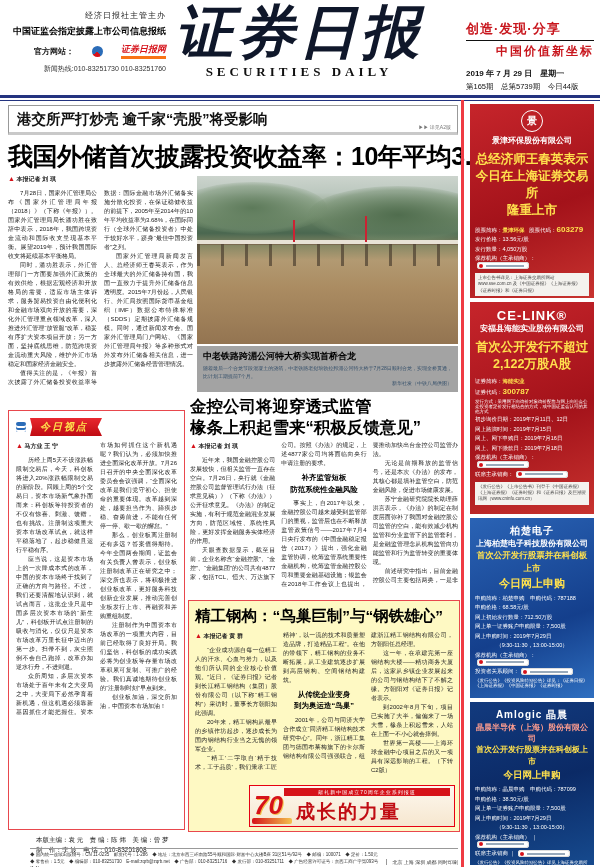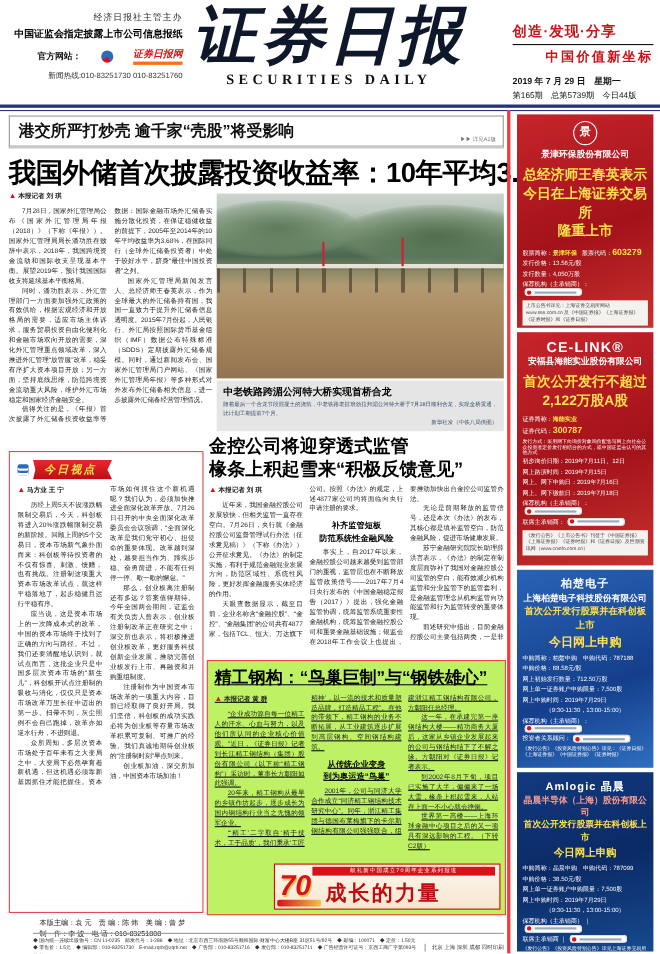--- a/index.html
+++ b/index.html
@@ -57,21 +57,21 @@
     background:radial-gradient(ellipse at center,#5d7a5a 0%,#77927288 60%,transparent 75%); }
   .photo .hill2 { position:absolute; right:-30px; top:10px; width:180px; height:58px; border-radius:50%;
     background:radial-gradient(ellipse at center,#506d4e 0%,#6f8a6a88 60%,transparent 75%); }
   .photo .bridge { position:absolute; left:0; top:64px; width:261px; height:4px; background:#e7e2d6;
     box-shadow:0 1px 0 #7a6a50; }
   .photo .piers { position:absolute; left:0; top:68px; width:261px; height:22px;
     background:repeating-linear-gradient(90deg, rgba(70,58,44,0.65) 0 3px, transparent 3px 24px); }
   .photo .crane1 { position:absolute; left:96px; top:44px; width:2px; height:22px; background:#c23; }
   .photo .crane2 { position:absolute; left:168px; top:40px; width:2px; height:26px; background:#c23; }
   .caption { position:absolute; left:197px; top:346px; width:261px; height:46px;
-    background:#e5e5e5; padding:4px 6px; }
+    background:#a3a3a3; padding:4px 6px; }
   .caption .t { font-size:9px; font-weight:bold; color:#000; }
   .caption .s { font-size:5px; color:#35506b; margin-top:2px; line-height:1.5; text-align:justify; }
   .caption .c { font-size:5px; color:#35506b; text-align:right; }
 
   
   .jinkong { position:absolute; left:190px; top:396px; width:268px; height:200px; overflow:hidden; }
   .jinkong .h1 { font-size:16.5px; font-weight:900; color:#000; line-height:1.25; }
   .jinkong .cols { column-count:3; column-gap:6px; height:148px; overflow:hidden; margin-top:4px; }
 
   
@@ -81,21 +81,21 @@
   .vp-icon { width:10px; height:10px; background:#2b6cb8; border-radius:2px;
     box-shadow:inset 0 -2px 0 #fff, inset 0 -4px 0 #2b6cb8, inset 0 -6px 0 #fff; }
   .vp-ribbon { background:linear-gradient(180deg,#e8282f,#c00b12); color:#ffe14d;
     font-weight:bold; font-style:italic; font-size:10px; letter-spacing:2px;
     padding:2px 14px 2px 10px; clip-path:polygon(0 0,100% 0,94% 50%,100% 100%,0 100%,3% 50%); }
   .viewpoint .h1 { font-size:15.5px; font-weight:900; line-height:1.3; margin-top:6px; color:#000; }
   .viewpoint .cols { column-count:2; column-gap:7px; height:322px; overflow:hidden; margin-top:5px; }
 
   
   .jinggong { position:absolute; left:188px; top:600px; width:272px; height:232px;
-    border:1.5px solid #e8474d; padding:5px 6px; background:#bef264;text-decoration:underline; }
+    border:1.5px solid #e8474d; padding:5px 6px; background:#fef9c3; }
   .jinggong .h1 { font-size:15.5px; font-weight:900; color:#000; }
   .jinggong .cols { column-count:3; column-gap:6px; height:186px; overflow:hidden; margin-top:4px; }
   .banner { position:absolute; right:4px; bottom:4px; width:206px; height:42px;
     border:1px solid #e60012; background:linear-gradient(180deg,#fdf7ee,#f6e7cf);
     overflow:hidden; }
   .banner .strip { position:absolute; left:34px; top:2px; right:4px; height:8px; background:#d6121a;
     color:#fff; font-size:5px; text-align:center; line-height:8px; letter-spacing:1px; }
   .banner .seventy { position:absolute; left:4px; top:4px; font-size:26px; font-weight:900;
     font-style:italic; color:#d6121a; text-shadow:1px 1px 0 #f3c14b; }
   .banner .btitle { position:absolute; left:46px; top:13px; font-size:19px; font-weight:900;

